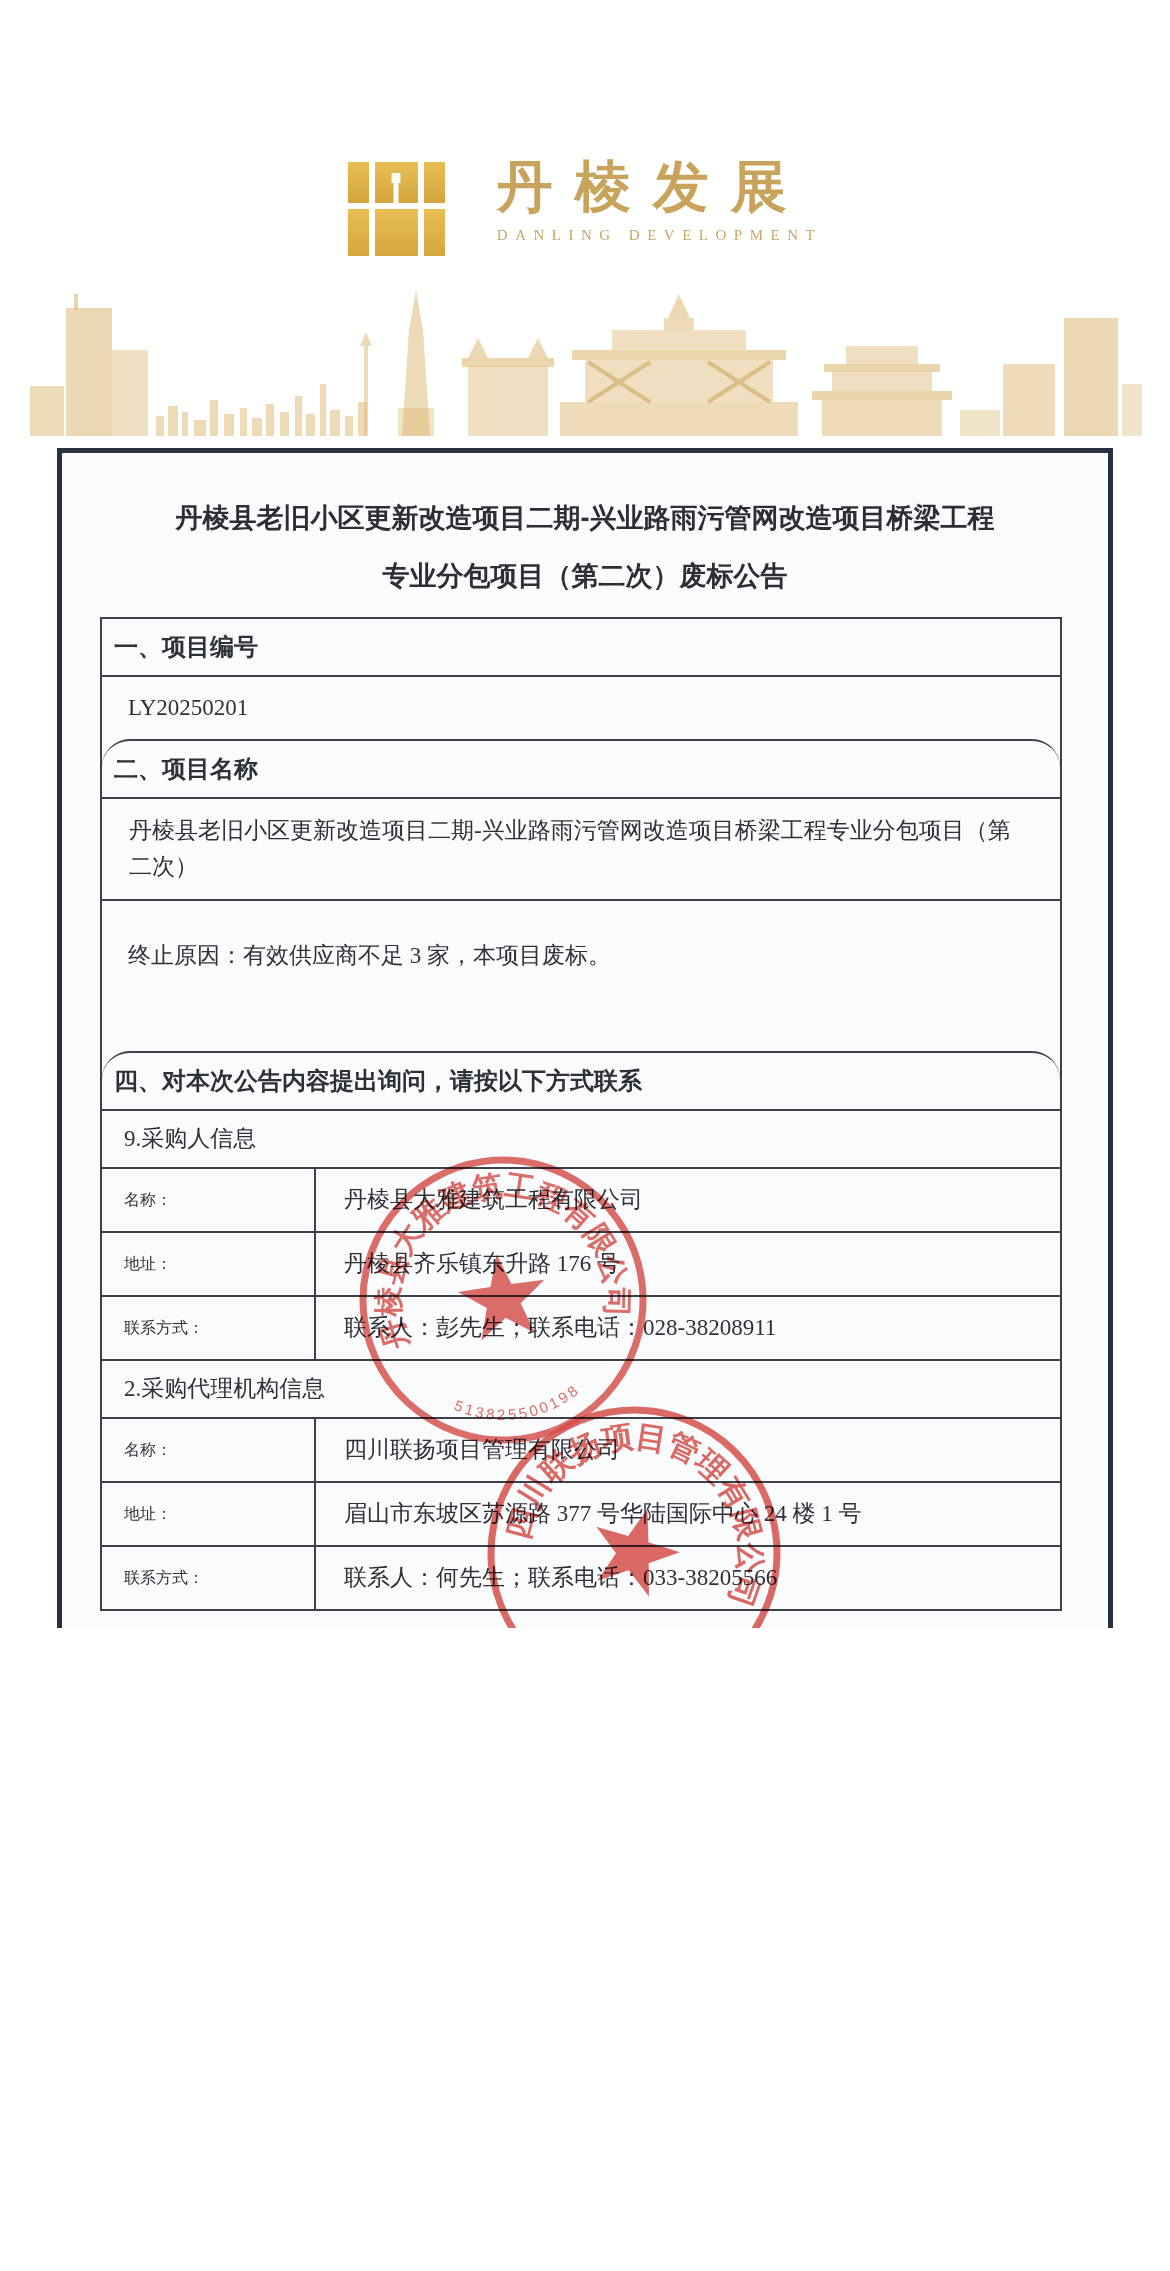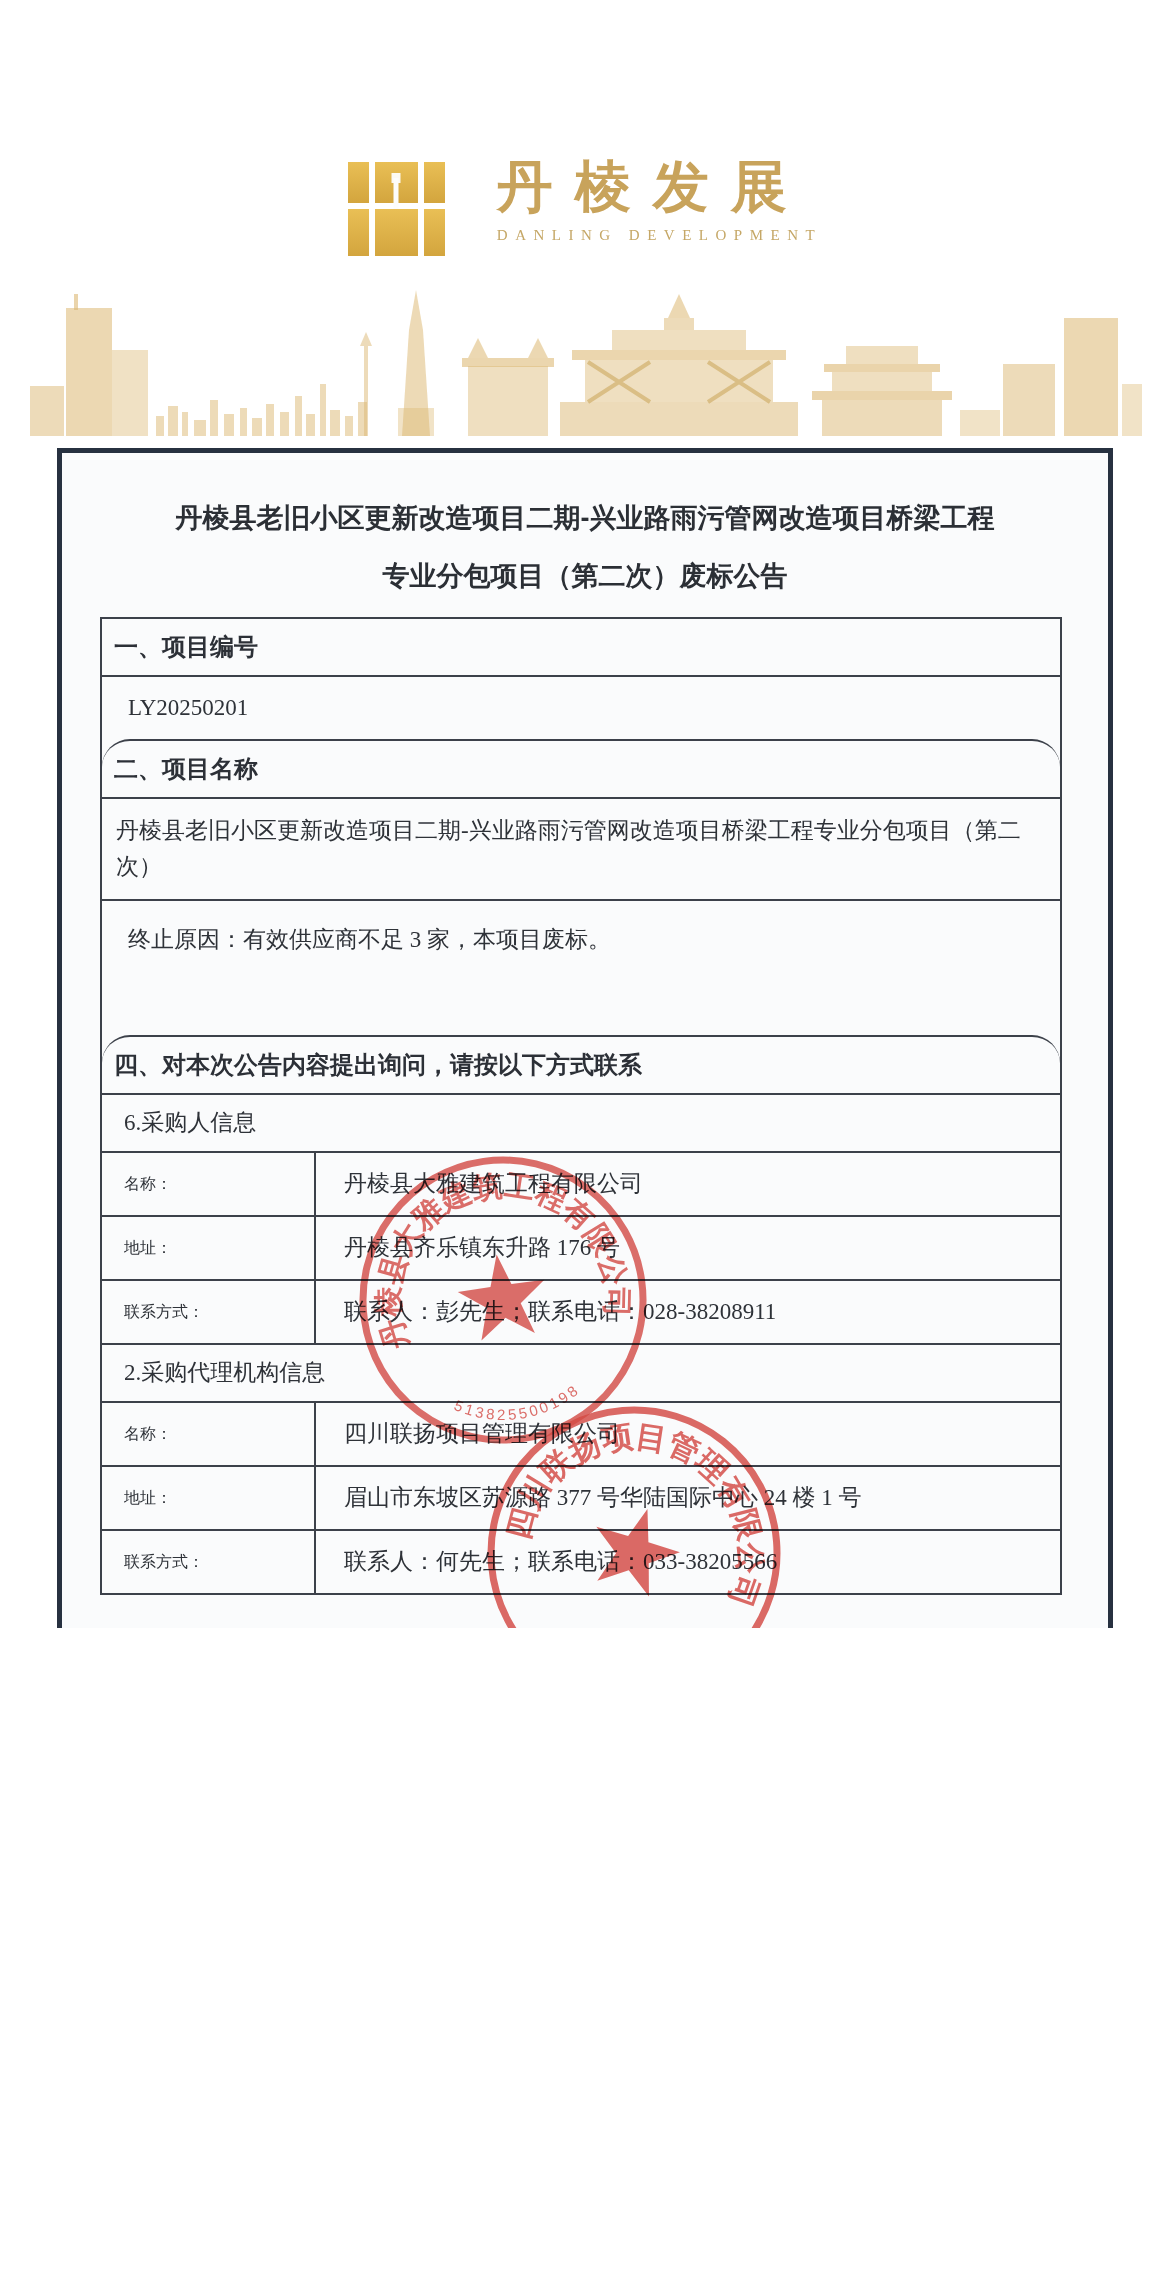--- a/index.html
+++ b/index.html
@@ -26,22 +26,22 @@
              font-family:"Liberation Sans","DejaVu Sans",sans-serif;font-weight:bold;font-size:27px;}
   .doc-title .line{display:block;line-height:30px;}
   .doc-title .line + .line{margin-top:28px;}
 
   .tbl{box-sizing:border-box;margin-left:38px;width:962px;border:2px solid #3c414a;background:transparent;}
   .row{border-top:2px solid #3c414a;}
   .row:first-child{border-top:none;}
   .hdr{font-family:"Liberation Sans","DejaVu Sans",sans-serif;font-weight:bold;font-size:24px;
        color:#2c3037;padding:13px 12px;line-height:30px;border-radius:28px;}
   .plain{font-size:23px;padding:16px 26px;line-height:30px;}
-  .plain.wide2{line-height:36px;padding:14px 14px;}
-  .plain.tall{padding:24px 26px 80px 26px;}
+  .plain.wide2{line-height:36px;padding:14px 27px;}
+  .plain.tall{padding:40px 26px 80px 26px;}
   .subsec{font-size:23px;padding:13px 22px;line-height:30px;}
   .split{display:flex;align-items:stretch;}
   .split .lbl{flex:0 0 212px;box-sizing:border-box;padding:16px 12px 16px 22px;font-size:16px;line-height:30px;}
   .split .val{flex:1;border-left:2px solid #3c414a;box-sizing:border-box;padding:16px 14px 16px 28px;font-size:23px;line-height:30px;}
 
   
   .seals{position:absolute;left:0;top:0;pointer-events:none;mix-blend-mode:multiply;}
   .seal-text{font-family:"Liberation Sans","DejaVu Sans",sans-serif;}
 
   
@@ -131,21 +131,21 @@
     </h1>
 
     <div class="tbl">
       <div class="row hdr">一、项目编号</div>
       <div class="row plain">LY20250201</div>
       <div class="row hdr">二、项目名称</div>
       <div class="row plain wide2">丹棱县老旧小区更新改造项目二期-兴业路雨污管网改造项目桥梁工程专业分包项目（第二次）</div>
       <div class="row plain tall">终止原因：有效供应商不足 3 家，本项目废标。</div>
       <div class="row hdr">四、对本次公告内容提出询问，请按以下方式联系</div>
 
-      <div class="row subsec">6.采购人信息</div>
+      <div class="row subsec">9.采购人信息</div>
       <div class="row split">
         <div class="lbl">名称：</div>
         <div class="val">丹棱县大雅建筑工程有限公司</div>
       </div>
       <div class="row split">
         <div class="lbl">地址：</div>
         <div class="val">丹棱县齐乐镇东升路 176 号</div>
       </div>
       <div class="row split">
         <div class="lbl">联系方式：</div>

